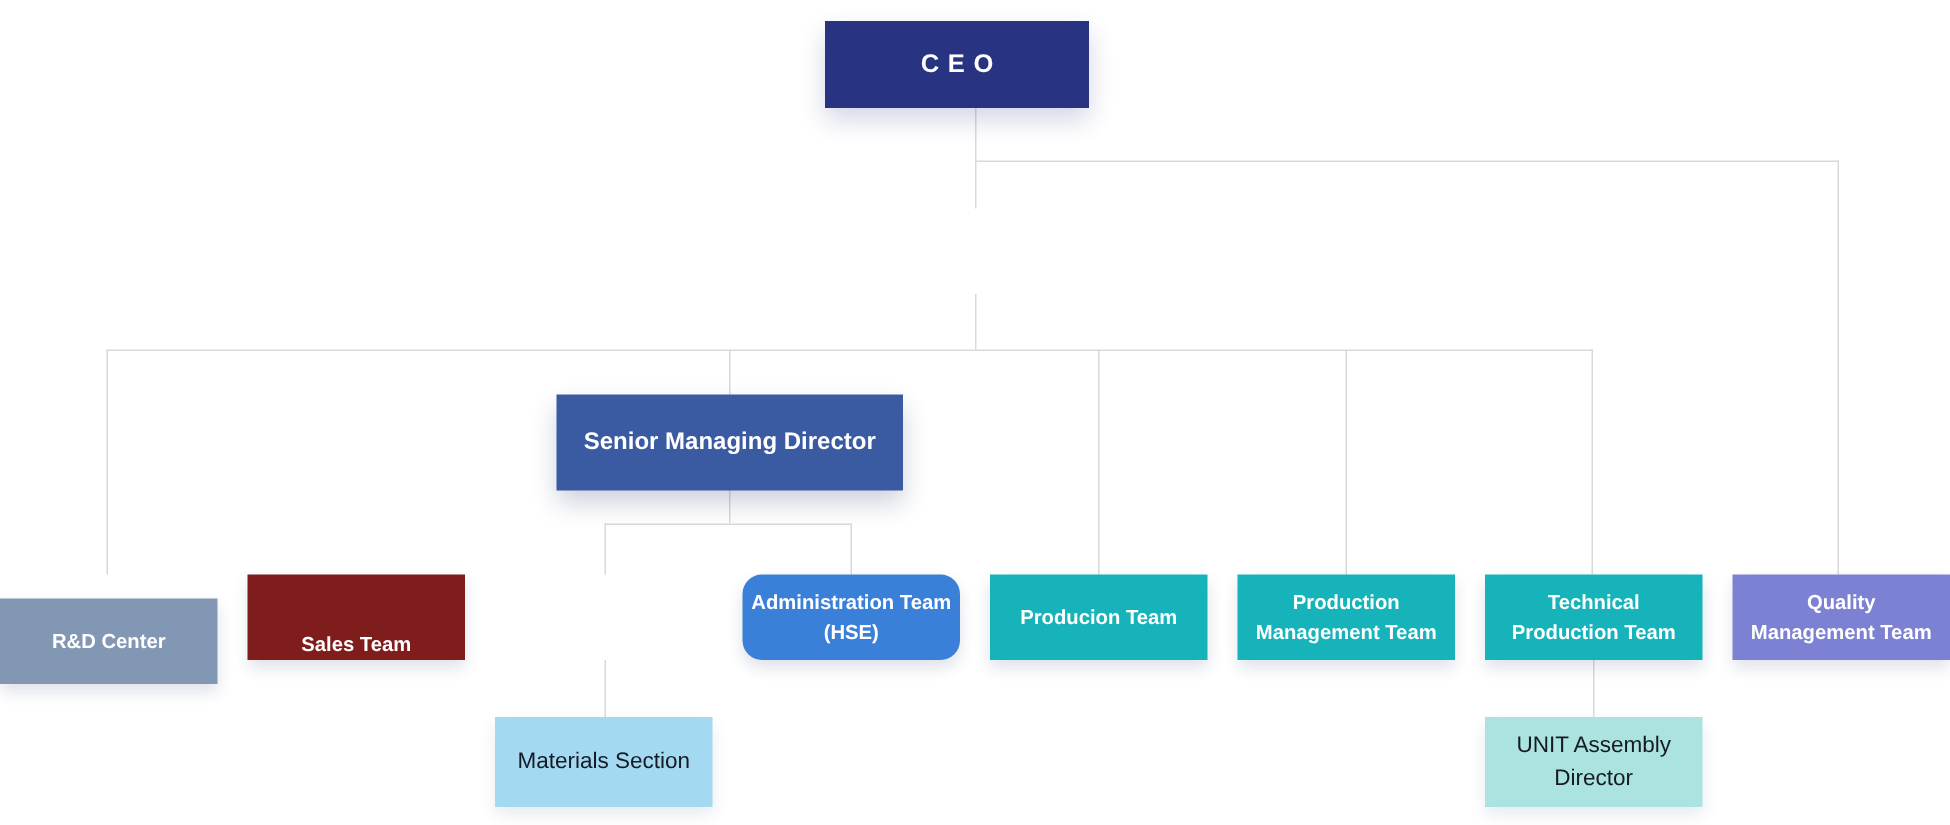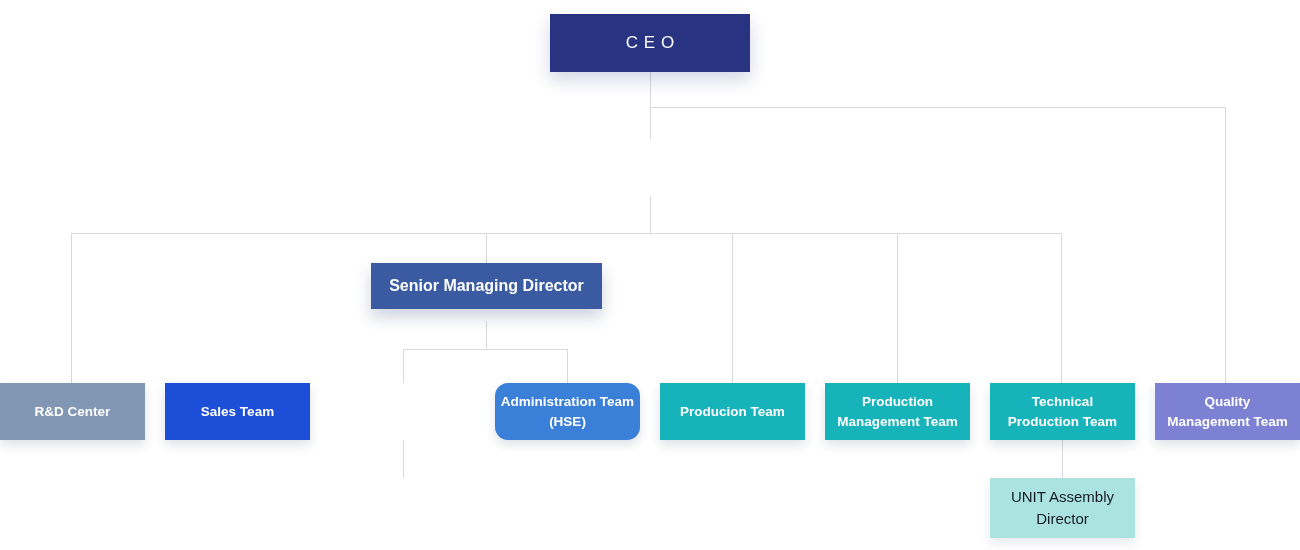--- a/index.html
+++ b/index.html
@@ -6,31 +6,31 @@
   .canvas{
     position:relative;width:1300px;height:550px;background:#ffffff;
     font-family:"Liberation Sans",sans-serif;overflow:hidden;
   }
   .cl{position:absolute;}
   .node{
     position:absolute;display:flex;flex-direction:column;align-items:center;
     justify-content:center;text-align:center;color:#ffffff;box-sizing:border-box;
   }
   .node .ln{display:block;white-space:nowrap;}
-  .n-ceo{left:550px;top:14px;width:200px;height:58px;
-    font-size:17px;font-weight:400;letter-spacing:.34em;text-indent:.34em;
+  .n-ceo{left:550px;top:14px;width:176px;height:58px;
+    font-size:17px;font-weight:700;letter-spacing:.34em;text-indent:.34em;
     box-shadow:0 8px 16px rgba(40,52,130,.20);}
   .n-president{left:550px;top:139px;width:200px;height:58px;
     font-size:17px;font-weight:700;border:1px solid;
     box-shadow:0 8px 14px rgba(40,52,130,.14);}
-  .n-smd{left:371px;top:263px;width:231px;height:46px;
+  .n-smd{left:371px;top:263px;width:231px;height:64px;
     font-size:16px;font-weight:700;box-shadow:0 8px 16px rgba(30,50,100,.22);}
   .team{top:383px;width:145px;height:57px;font-size:13.5px;font-weight:700;
     line-height:1.45;box-shadow:0 5px 10px rgba(30,50,100,.14);}
-  .t1{left:0px;}.t2{left:165px;}.t3{left:330px;}.t4{left:495px;border-radius:13px;}
+  .t1{left:0px;margin-top:16px;}.t2{left:165px;}.t3{left:330px;}.t4{left:495px;border-radius:13px;}
   .t5{left:660px;}.t6{left:825px;}.t7{left:990px;}.t8{left:1155px;}
   .section{top:478px;width:145px;height:60px;font-size:15px;font-weight:400;
     line-height:1.45;box-shadow:0 5px 10px rgba(30,50,100,.10);}
   .s1{left:330px;}.s2{left:990px;}
 </style>
 </head>
 <body>
 
 <div class="canvas">
 
@@ -56,21 +56,21 @@
   </div>
 
 
   <div class="node n-smd" style="background-color: rgb(58, 91, 161);">
     <span class="ln">Senior Managing Director</span>
   </div>
 
   <div class="node team t1" style="background-color: rgb(130, 151, 180);">
     <span class="ln">R&amp;D Center</span>
   </div>
-  <div class="node team t2" style="background-color: #1d4ed8;">
+  <div class="node team t2" style="background-color: #7f1d1d; justify-content: flex-end;">
     <span class="ln">Sales Team</span>
   </div>
   <div class="node team t4" style="background-color: rgb(59, 128, 216);">
     <span class="ln">Administration Team</span>
     <span class="ln">(HSE)</span>
   </div>
   <div class="node team t5" style="background-color: rgb(22, 179, 186);">
     <span class="ln">Producion Team</span>
   </div>
   <div class="node team t6" style="background-color: rgb(22, 179, 186);">
@@ -79,18 +79,21 @@
   </div>
   <div class="node team t7" style="background-color: rgb(22, 179, 186);">
     <span class="ln">Technical</span>
     <span class="ln">Production Team</span>
   </div>
   <div class="node team t8" style="background-color: rgb(124, 129, 211); text-align: right;">
     <span class="ln">Quality</span>
     <span class="ln">Management Team</span>
   </div>
 
+  <div class="node section s1" style="background-color: rgb(163, 217, 241); color: rgb(21, 26, 35);">
+    <span class="ln">Materials Section</span>
+  </div>
   <div class="node section s2" style="background-color: rgb(170, 227, 224); color: rgb(21, 26, 35); text-align: center;">
     <span class="ln">UNIT Assembly</span>
     <span class="ln">Director</span>
   </div>
 
 </div>
 
 </body></html>

